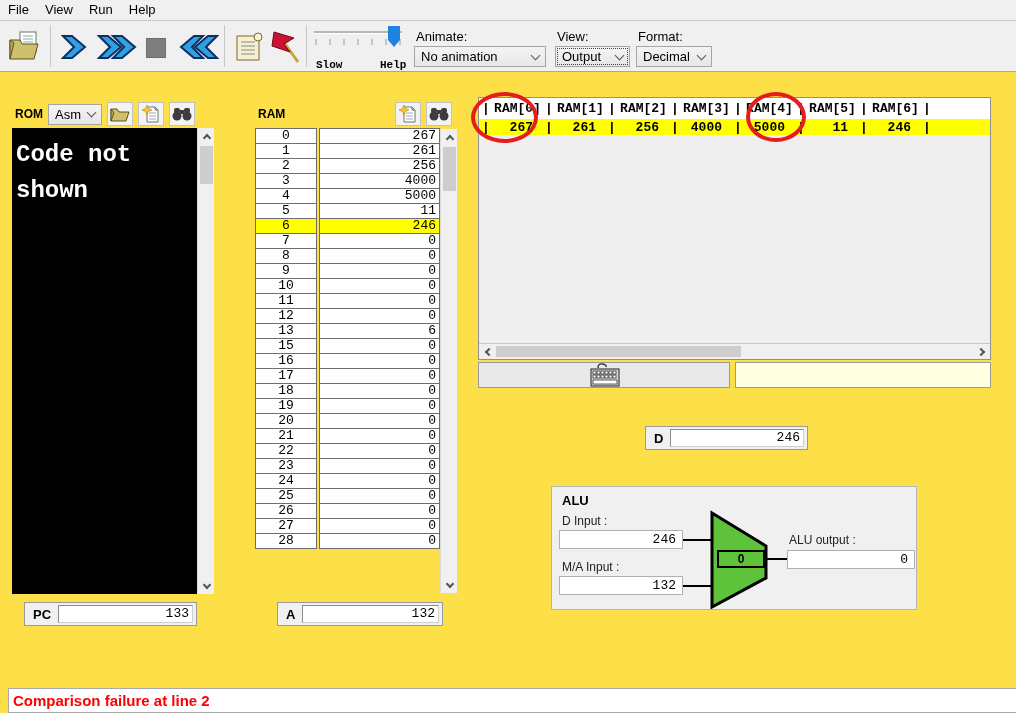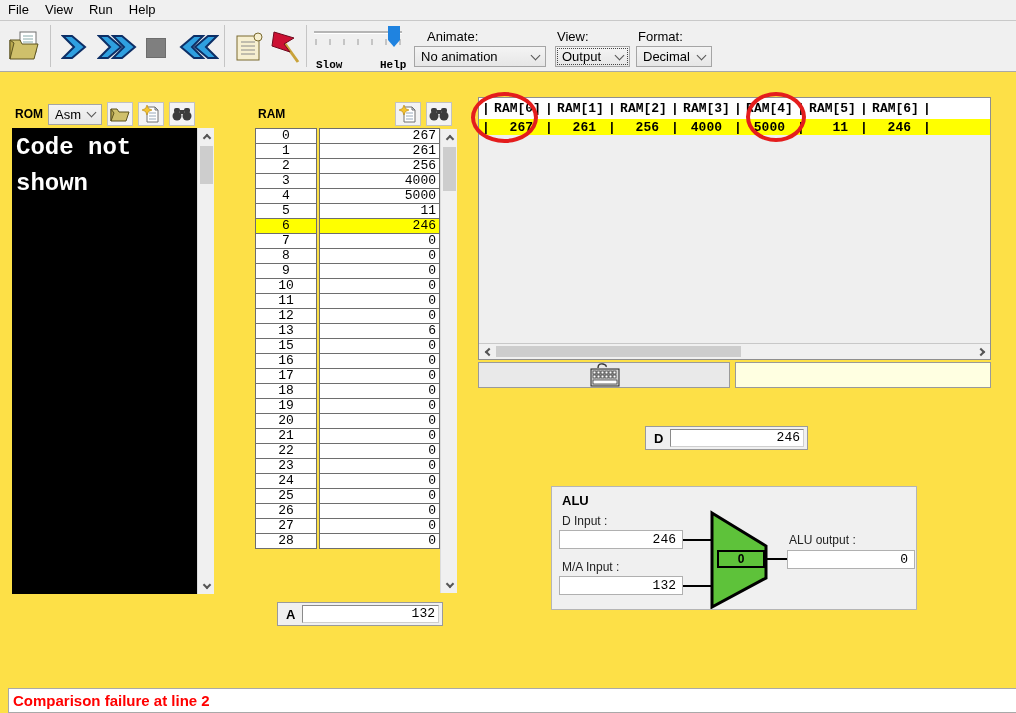--- a/index.html
+++ b/index.html
@@ -24,21 +24,21 @@
                  transform:rotate(45deg); margin-top:-3px; flex:none; margin-left:6px; }
   .combo.focused { outline:1px dotted #444; outline-offset:-3px; }
   .slider-label { position:absolute; top:38px; font-family:"Liberation Mono", monospace; font-size:11px; font-weight:bold; }
 
   
   .rom-header { position:absolute; left:12px; top:100px; width:203px; height:28px; display:flex; align-items:center; gap:5px; padding:0 3px; }
   .panel-title { font-weight:bold; font-size:12px; }
   .icon-btn { width:26px; height:24px; border:1px solid #c2c2c2; background:#f3f3f3; display:flex; align-items:center; justify-content:center; }
   .rom-combo { position:static; width:54px; height:21px; }
   .rom-code { position:absolute; left:12px; top:128px; width:185px; height:466px; background:#000; color:#fff;
-              font-family:"Liberation Mono", monospace; font-weight:bold; font-size:24px; line-height:36px; padding:2px 4px; }
+              font-family:"Liberation Mono", monospace; font-weight:bold; font-size:24px; line-height:36px; padding:9px 4px; }
 
   
   .vscroll { position:absolute; width:17px; background:#f0f0f0; border-left:1px solid #dcdcdc; }
   .vscroll .arr { position:absolute; left:0; width:17px; height:16px; display:flex; align-items:center; justify-content:center; }
   .vscroll .thumb { position:absolute; left:2px; width:13px; background:#cdcdcd; }
   .chev-up { width:6px; height:6px; border-left:2px solid #555; border-top:2px solid #555; transform:rotate(45deg); margin-top:3px; }
   .chev-down { width:6px; height:6px; border-left:2px solid #555; border-top:2px solid #555; transform:rotate(225deg); margin-bottom:3px; }
   .chev-left { width:6px; height:6px; border-left:2px solid #555; border-top:2px solid #555; transform:rotate(-45deg); margin-left:3px; }
   .chev-right { width:6px; height:6px; border-left:2px solid #555; border-top:2px solid #555; transform:rotate(135deg); margin-right:3px; }
 
@@ -170,21 +170,21 @@
         <line x1="48" y1="14" x2="48" y2="20" stroke="#9a9a9a"></line>
         <line x1="62" y1="14" x2="62" y2="20" stroke="#9a9a9a"></line>
         <line x1="76" y1="14" x2="76" y2="20" stroke="#9a9a9a"></line>
         <line x1="90" y1="14" x2="90" y2="20" stroke="#9a9a9a"></line>
         <polygon points="78,1 90,1 90,15 84,22 78,15" fill="#1f83e0"></polygon>
       </svg>
     </div>
     <span class="slider-label" style="left:316px;">Slow</span>
     <span class="slider-label" style="left:380px;">Help</span>
 
-    <span class="tlabel" style="left:416px;margin-left:11px;">Animate:</span>
+    <span class="tlabel" style="left:416px;">Animate:</span>
     <div class="combo" style="left:414px;top:25px;width:132px;">
       <span>No animation</span>
       <span class="chev"></span>
     </div>
 
     <span class="tlabel" style="left:557px;">View:</span>
     <div class="combo focused" style="left:555px;top:25px;width:75px;">
       <span>Output</span>
       <span class="chev"></span>
     </div>
@@ -232,20 +232,24 @@
   <div class="vscroll" style="left:197px;top:128px;height:466px;">
     <div class="arr" style="top:0;">
         <span class="chev-up"></span>
       </div>
     <div class="thumb" style="top:18px;height:38px;"></div>
     <div class="arr" style="bottom:0;">
         <span class="chev-down"></span>
       </div>
   </div>
 
+  <div class="register" style="left:24px;top:602px;width:173px;">
+    <span class="rlabel">PC</span>
+    <div class="rfield">133</div>
+  </div>
 
   <div class="ram-header">
     <span class="panel-title">RAM</span>
     <span class="spacer"></span>
     <div class="icon-btn" style="margin-right:5px;">
       <svg width="18" height="18" viewBox="0 0 18 18">
         <path d="M5 2 L13 2 L16 5 L16 17 L5 17 Z" fill="#fff" stroke="#707070"></path>
         <path d="M13 2 L13 5 L16 5 Z" fill="#cfe2f3" stroke="#707070"></path>
         <line x1="7" y1="8" x2="14" y2="8" stroke="#9ab"></line>
         <line x1="7" y1="11" x2="14" y2="11" stroke="#9ab"></line>

